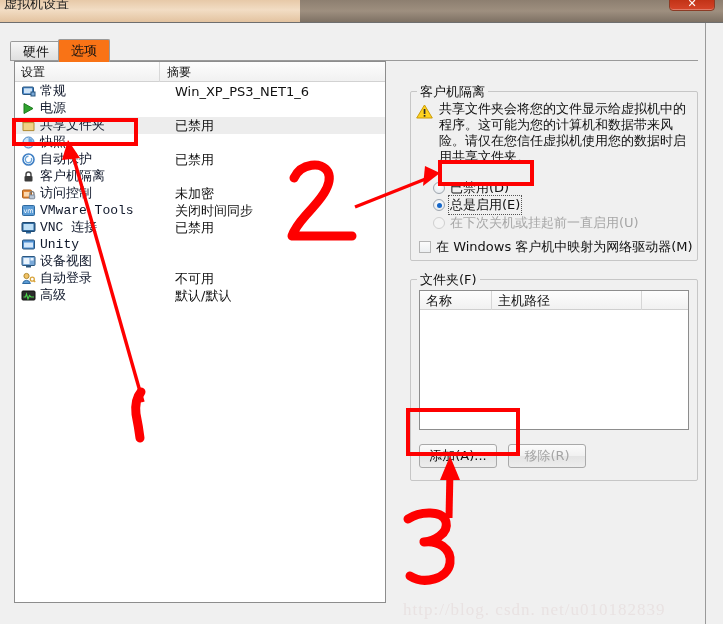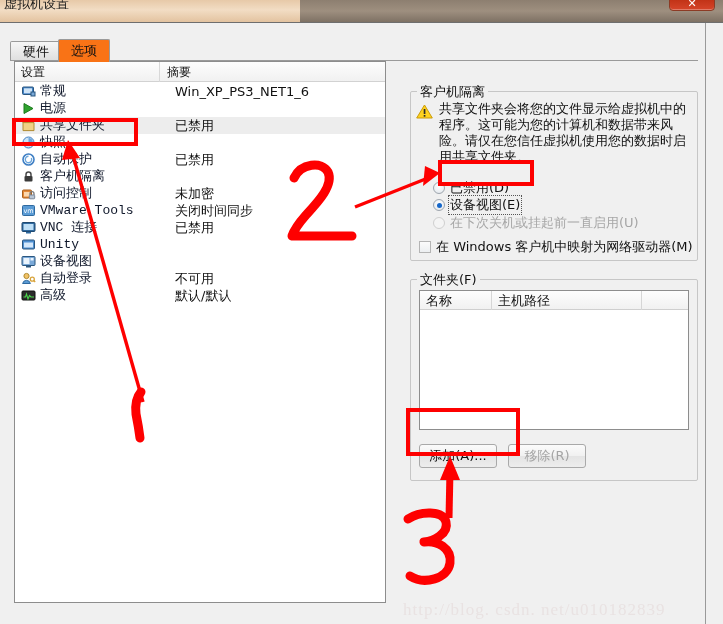--- a/index.html
+++ b/index.html
@@ -547,21 +547,21 @@
         <rect x="7.7" y="11" width="1.7" height="1.7" fill="#2b2b2b"></rect>
       </svg>
       <div id="warn-text">共享文件夹会将您的文件显示给虚拟机中的程序。这可能为您的计算机和数据带来风险。请仅在您信任虚拟机使用您的数据时启用共享文件夹。</div>
 
       <div class="radio-row" id="radio-disabled">
         <span class="radio-dot"></span>
         <span class="radio-label">已禁用(D)</span>
       </div>
       <div class="radio-row" id="radio-always">
         <span class="radio-dot checked"></span>
-        <span class="radio-label focused">设备视图(E)</span>
+        <span class="radio-label focused">总是启用(E)</span>
       </div>
       <div class="radio-row" id="radio-until">
         <span class="radio-dot disabled"></span>
         <span class="radio-label disabled">在下次关机或挂起前一直启用(U)</span>
       </div>
 
       <div id="check-map">
         <span class="check-box"></span>
         <span class="check-label">在 Windows 客户机中映射为网络驱动器(M)</span>
       </div>

